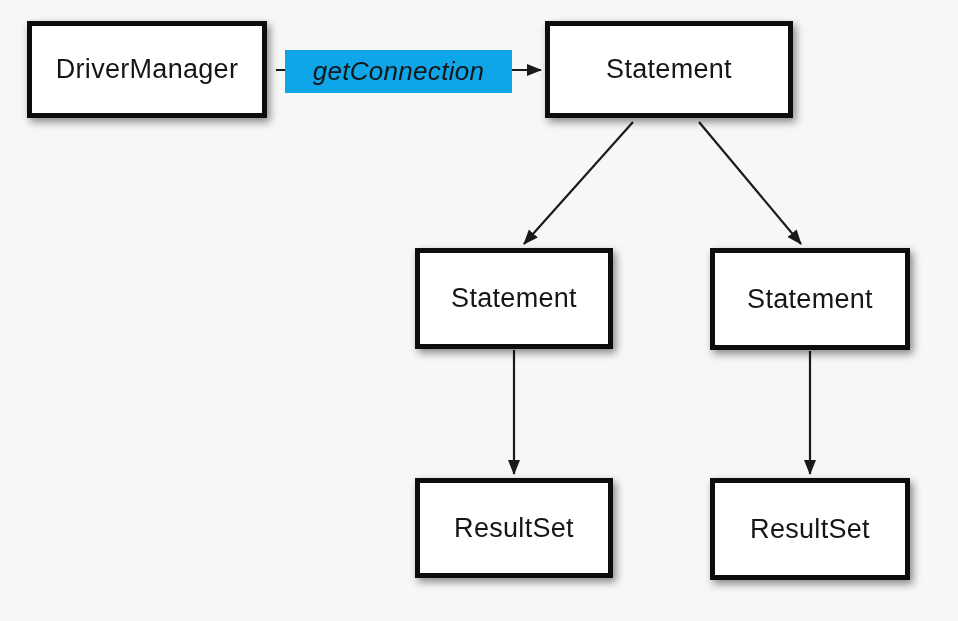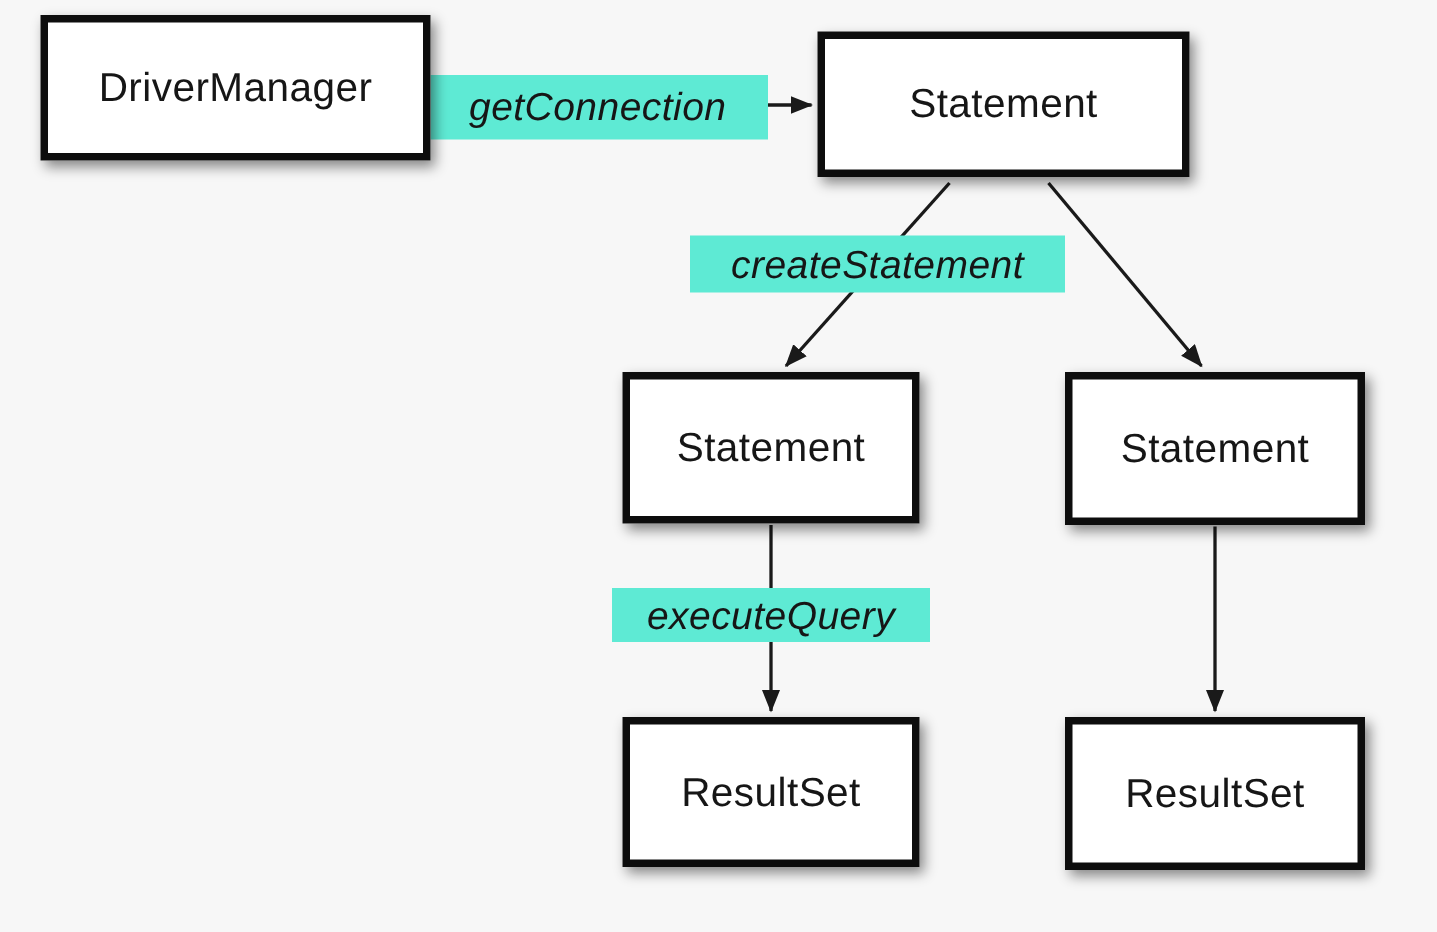--- a/index.html
+++ b/index.html
@@ -21,21 +21,21 @@
     position: absolute;
     left: 0;
     top: 0;
     width: 958px;
     height: 621px;
     z-index: 1;
   }
   .edge-label {
     position: absolute;
     z-index: 2;
-    background: #5eead4;
+    background: #0ea5e9;
     color: #161616;
     font-style: italic;
     font-size: 26px;
     letter-spacing: 0.3px;
     display: flex;
     align-items: center;
     justify-content: center;
     white-space: nowrap;
   }
   .node {
@@ -46,21 +46,21 @@
     border: 5px solid #0d0d0d;
     box-shadow: 3px 4px 8px rgba(0,0,0,0.45);
     color: #161616;
     font-size: 27px;
     letter-spacing: 0.3px;
     display: flex;
     align-items: center;
     justify-content: center;
     white-space: nowrap;
   }
-  .node-driver-manager { left: 27px;  top: 10px;  width: 260px; height: 97px; }
+  .node-driver-manager { left: 27px;  top: 21px;  width: 240px; height: 97px; }
   .node-connection     { left: 545px; top: 21px;  width: 248px; height: 97px; }
   .node-statement-l    { left: 415px; top: 248px; width: 198px; height: 101px; }
   .node-statement-r    { left: 710px; top: 248px; width: 200px; height: 102px; }
   .node-resultset-l    { left: 415px; top: 478px; width: 198px; height: 100px; }
   .node-resultset-r    { left: 710px; top: 478px; width: 200px; height: 102px; }
 
   .label-get-connection   { left: 285px; top: 50px;  width: 227px; height: 43px; }
   .label-create-statement { left: 460px; top: 157px; width: 250px; height: 38px; }
   .label-execute-query    { left: 408px; top: 392px; width: 212px; height: 36px; }
 </style>
@@ -82,23 +82,21 @@
 
     <line x1="699" y1="122" x2="801" y2="244" stroke="#1a1a1a" stroke-width="2.2" marker-end="url(#arrowhead)"></line>
 
     <line x1="514" y1="350" x2="514" y2="474" stroke="#1a1a1a" stroke-width="2.2" marker-end="url(#arrowhead)"></line>
 
     <line x1="810" y1="351" x2="810" y2="474" stroke="#1a1a1a" stroke-width="2.2" marker-end="url(#arrowhead)"></line>
   </svg>
 
   <div class="edge-label label-get-connection">getConnection</div>
 
-  <div class="edge-label label-create-statement">createStatement</div>
 
-  <div class="edge-label label-execute-query">executeQuery</div>
 
   <div class="node node-driver-manager">DriverManager</div>
 
   <div class="node node-connection">Statement</div>
 
   <div class="node node-statement-l">Statement</div>
 
   <div class="node node-statement-r">Statement</div>
 
   <div class="node node-resultset-l">ResultSet</div>

